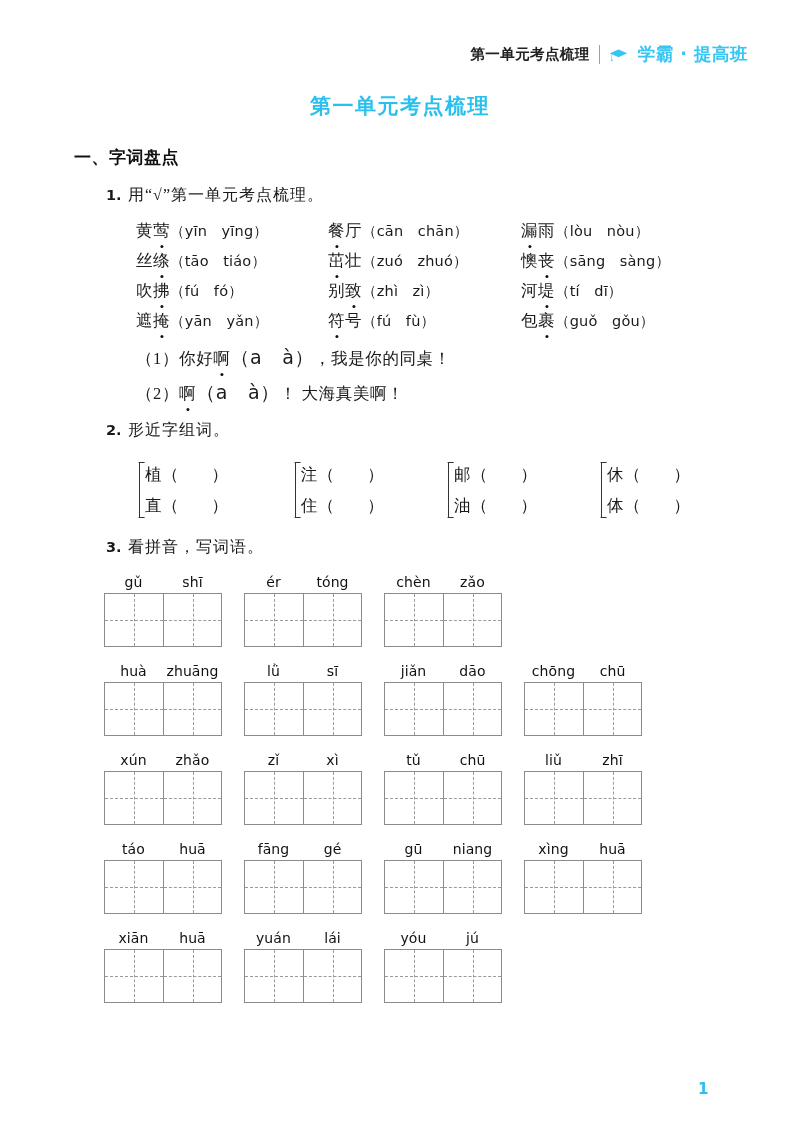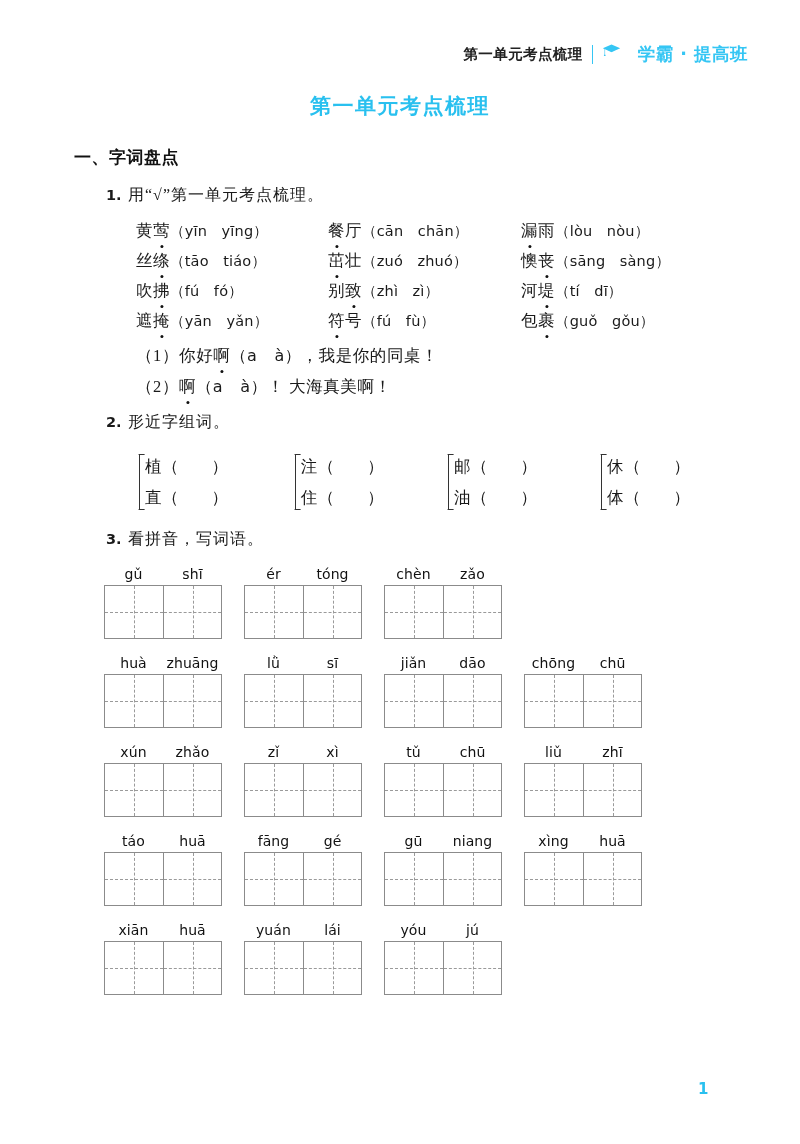--- a/index.html
+++ b/index.html
@@ -33,22 +33,22 @@
     color: #222;
     letter-spacing: 0.4px;
   }
   .header-sep {
     width: 1px;
     height: 19px;
     background: #35c6f4;
   }
   .brand-wrap {
     display: flex;
-    align-items: flex-start;
-    gap: 19px;
+    align-items: flex-end;
+    gap: 12px;
   }
   .cap-icon {
     width: 19px;
     height: 19px;
     display: block;
     margin-right: -2px;
   }
   .header-brand {
     font-family: "DejaVu Sans", sans-serif;
     font-size: 17.5px;
@@ -157,21 +157,21 @@
   .sentence-row {
     font-family: "Liberation Serif", serif;
     font-size: 16.5px;
     letter-spacing: 0.6px;
     margin-bottom: 9px;
     display: flex;
     align-items: baseline;
   }
   .sent-pinyin {
     font-family: "DejaVu Sans", sans-serif;
-    font-size: 16px;
+    font-size: 19px;
     white-space: pre;
   }
 
   
   .bracket-area {
     margin-left: 62px;
     margin-top: 18px;
     display: flex;
   }
   .bracket-group {

